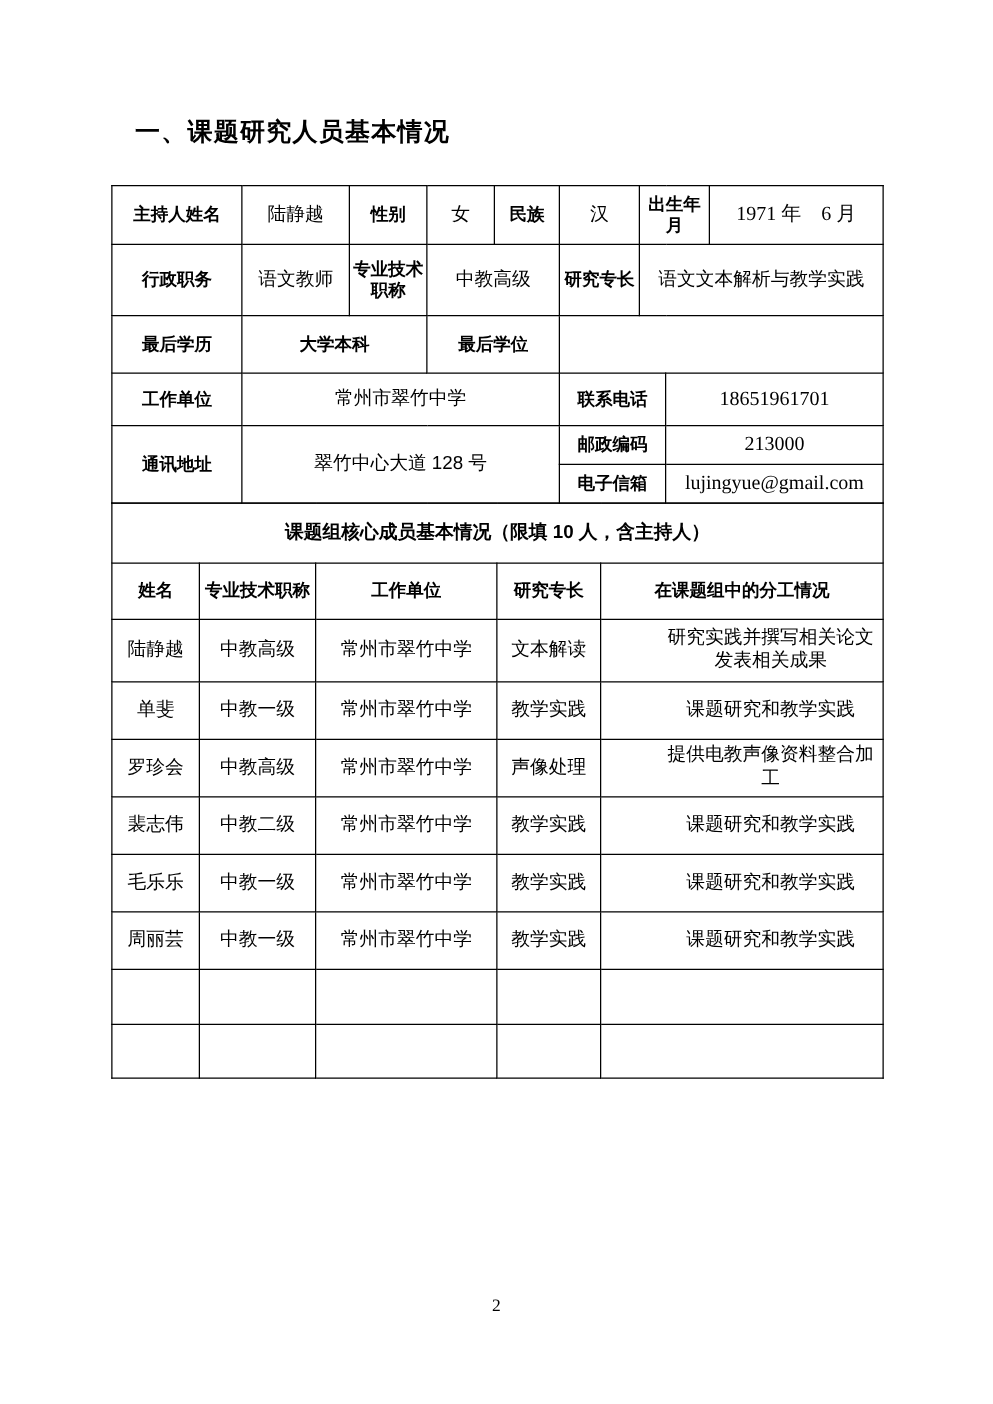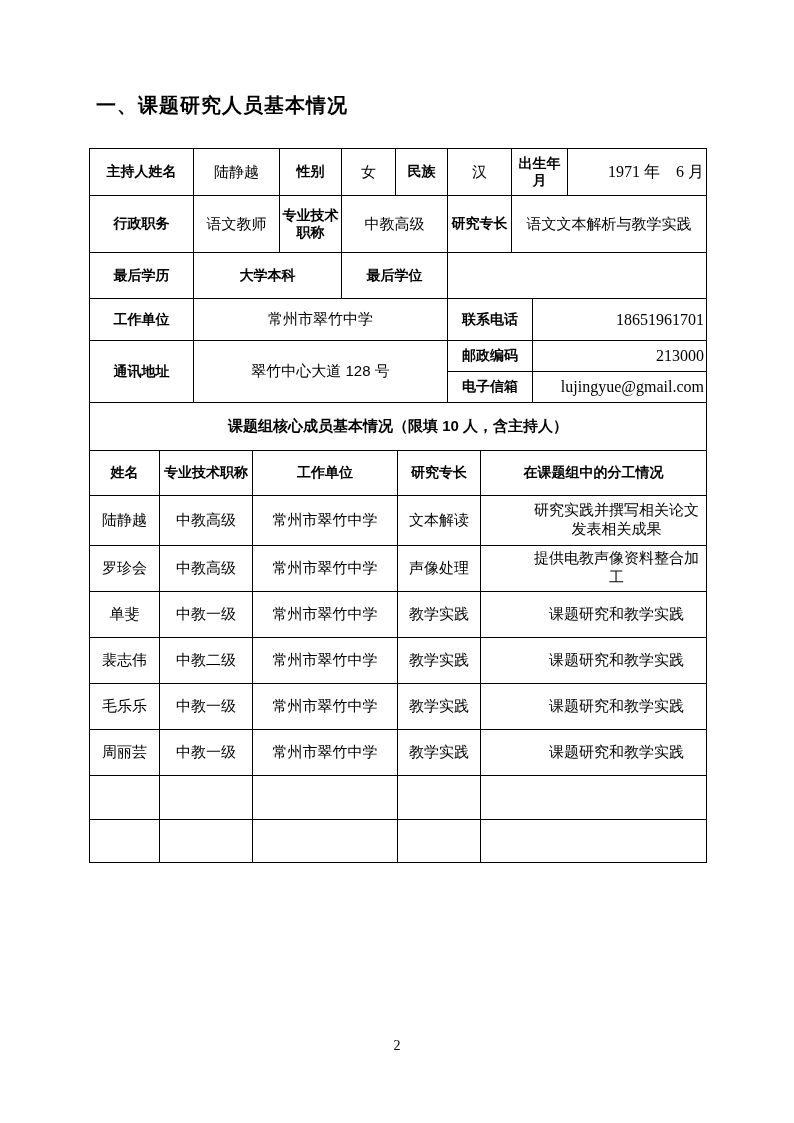--- a/index.html
+++ b/index.html
@@ -11,21 +11,21 @@
   }
   .page {
     position: relative;
     width: 794px;
     height: 1123px;
     background: #ffffff;
     overflow: hidden;
   }
   .doc-title {
     position: absolute;
-    left: 96px;
+    left: 108px;
     top: 92px;
     font-size: 20px;
     font-weight: bold;
     letter-spacing: 1px;
     color: #000;
   }
   .tables-wrap {
     position: absolute;
     left: 89px;
     top: 148px;
@@ -47,21 +47,20 @@
   .lbl {
     font-weight: bold;
     font-size: 14px;
   }
   .val {
     font-size: 15px;
   }
   .num {
     font-family: "Liberation Serif", serif;
     font-size: 16px;
-    text-align: right;
   }
   .section-row td {
     font-weight: bold;
     font-size: 15px;
   }
   .member-table {
     margin-top: -1.5px;
   }
   .member-table td {
     font-size: 15px;
@@ -170,34 +169,34 @@
         <td class="hdr">在课题组中的分工情况</td>
       </tr>
       <tr style="height:50px">
         <td>陆静越</td>
         <td>中教高级</td>
         <td>常州市翠竹中学</td>
         <td>文本解读</td>
         <td class="role-cell">研究实践并撰写相关论文发表相关成果</td>
       </tr>
       <tr style="height:46px">
+        <td>单斐</td>
+        <td>中教一级</td>
+        <td>常州市翠竹中学</td>
+        <td>教学实践</td>
+        <td class="role-cell">课题研究和教学实践</td>
+      </tr>
+      <tr style="height:46px">
         <td>罗珍会</td>
         <td>中教高级</td>
         <td>常州市翠竹中学</td>
         <td>声像处理</td>
         <td class="role-cell">提供电教声像资料整合加工</td>
       </tr>
       <tr style="height:46px">
-        <td>单斐</td>
-        <td>中教一级</td>
-        <td>常州市翠竹中学</td>
-        <td>教学实践</td>
-        <td class="role-cell">课题研究和教学实践</td>
-      </tr>
-      <tr style="height:46px">
         <td>裴志伟</td>
         <td>中教二级</td>
         <td>常州市翠竹中学</td>
         <td>教学实践</td>
         <td class="role-cell">课题研究和教学实践</td>
       </tr>
       <tr style="height:46px">
         <td>毛乐乐</td>
         <td>中教一级</td>
         <td>常州市翠竹中学</td>

